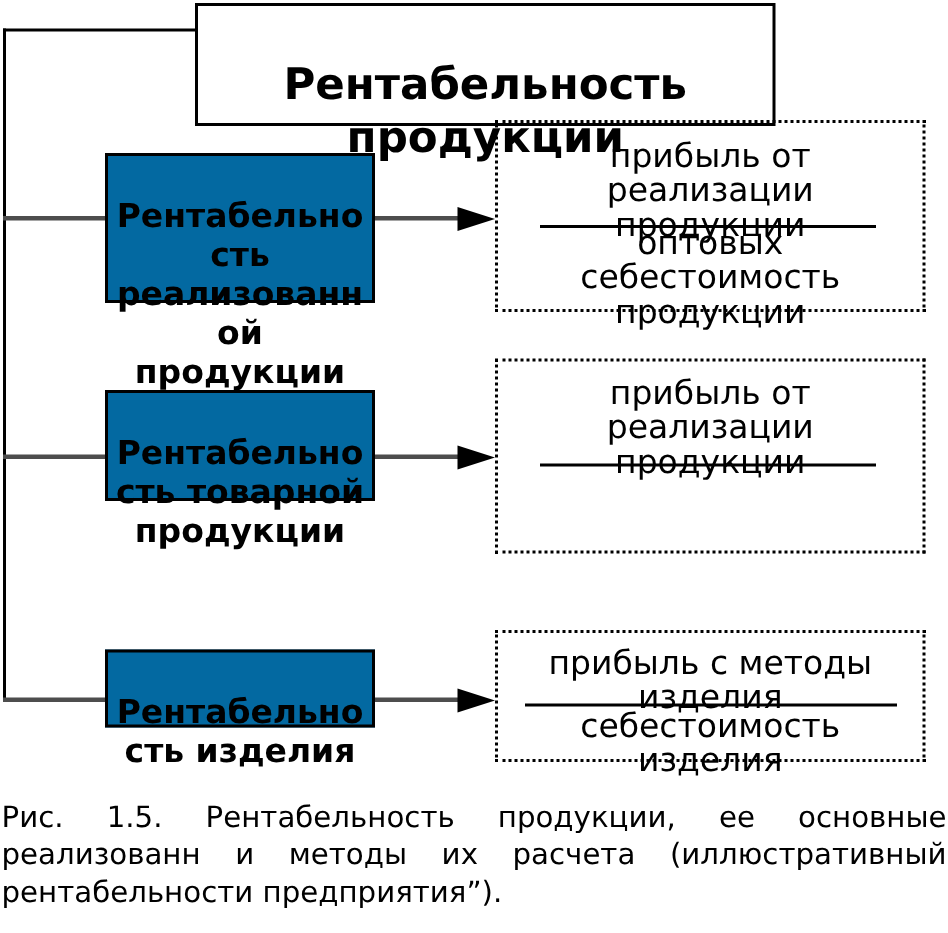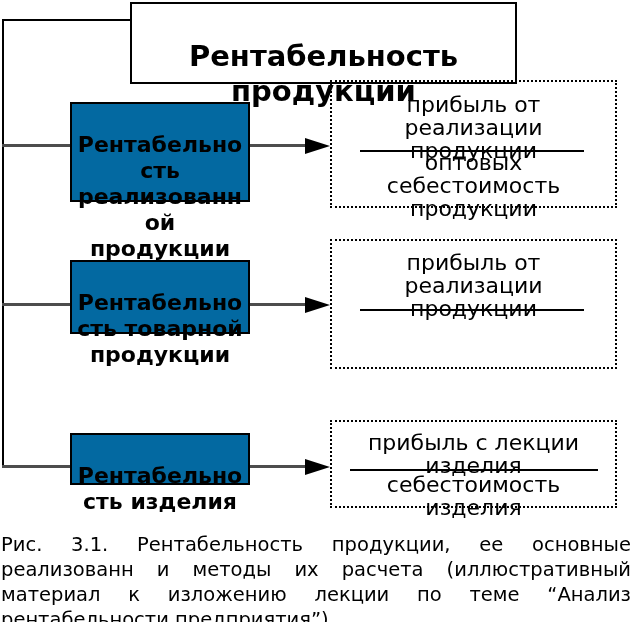--- a/index.html
+++ b/index.html
@@ -90,25 +90,24 @@
 
   <div class="abs conn" style="left:2px;top:465px;width:68px;"></div>
   <div class="abs rbox" style="top:433px;height:52px;padding-top:2px;">
     <span>Рентабельно
 сть изделия</span>
   </div>
   <div class="abs conn" style="left:250px;top:465px;width:57px;"></div>
   <div class="abs arrow" style="left:305px;top:459px;"></div>
   <div class="abs fbox" style="left:330px;top:420px;height:88px;"></div>
   <div class="abs frac-line" style="left:350px;top:469px;width:248px;"></div>
-  <div class="abs ftext" style="top:431px;">прибыль с лекции
+  <div class="abs ftext" style="top:431px;">прибыль с методы
 изделия</div>
   <div class="abs ftext" style="top:473px;">себестоимость
 изделия</div>
 
   <div class="abs caption">
-    <div class="caption-line">Рис. 3.1. Рентабельность продукции, ее основные</div>
+    <div class="caption-line">Рис. 1.5. Рентабельность продукции, ее основные</div>
     <div class="caption-line">реализованн и методы их расчета (иллюстративный</div>
-    <div class="caption-line">материал к изложению лекции по теме “Анализ</div>
     <div class="caption-line last">рентабельности предприятия”).</div>
   </div>
 
 </div>
 
 </body></html>

